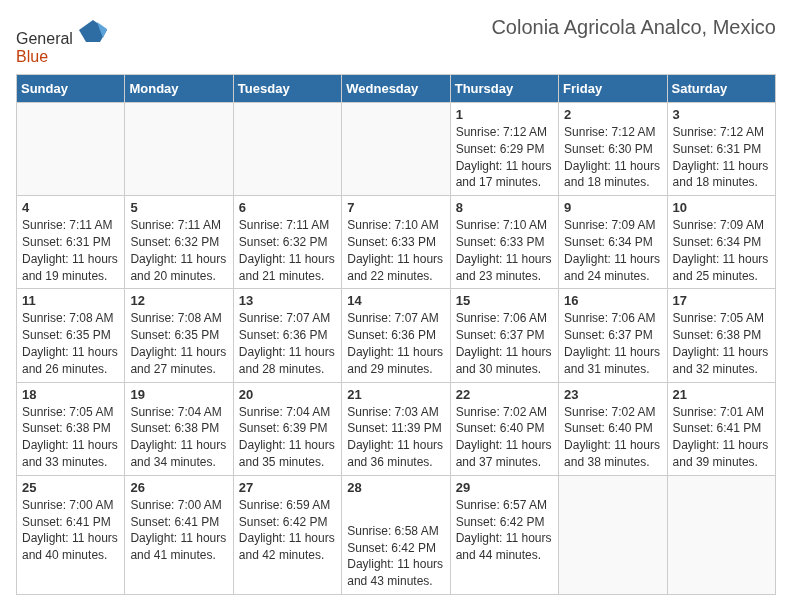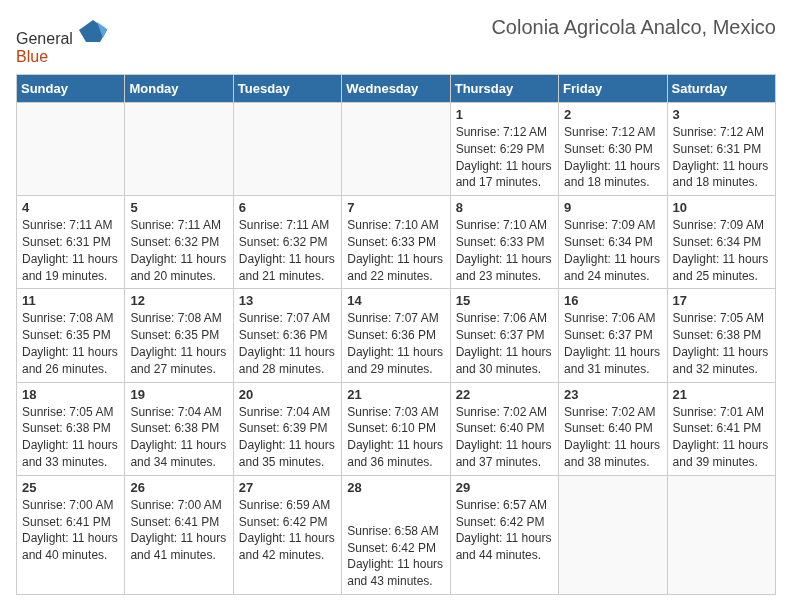--- a/index.html
+++ b/index.html
@@ -238,21 +238,21 @@
         </td>
         <td>
           <span class="day-number">20</span>
           <div class="day-info" style="white-space: pre-line;">Sunrise: 7:04 AM
 Sunset: 6:39 PM
 Daylight: 11 hours and 35 minutes.</div>
         </td>
         <td>
           <span class="day-number">21</span>
           <div class="day-info" style="white-space: pre-line;">Sunrise: 7:03 AM
-Sunset: 6:10 PM
+Sunset: 11:39 PM
 Daylight: 11 hours and 36 minutes.</div>
         </td>
         <td>
           <span class="day-number">22</span>
           <div class="day-info" style="white-space: pre-line;">Sunrise: 7:02 AM
 Sunset: 6:40 PM
 Daylight: 11 hours and 37 minutes.</div>
         </td>
         <td>
           <span class="day-number">23</span>

